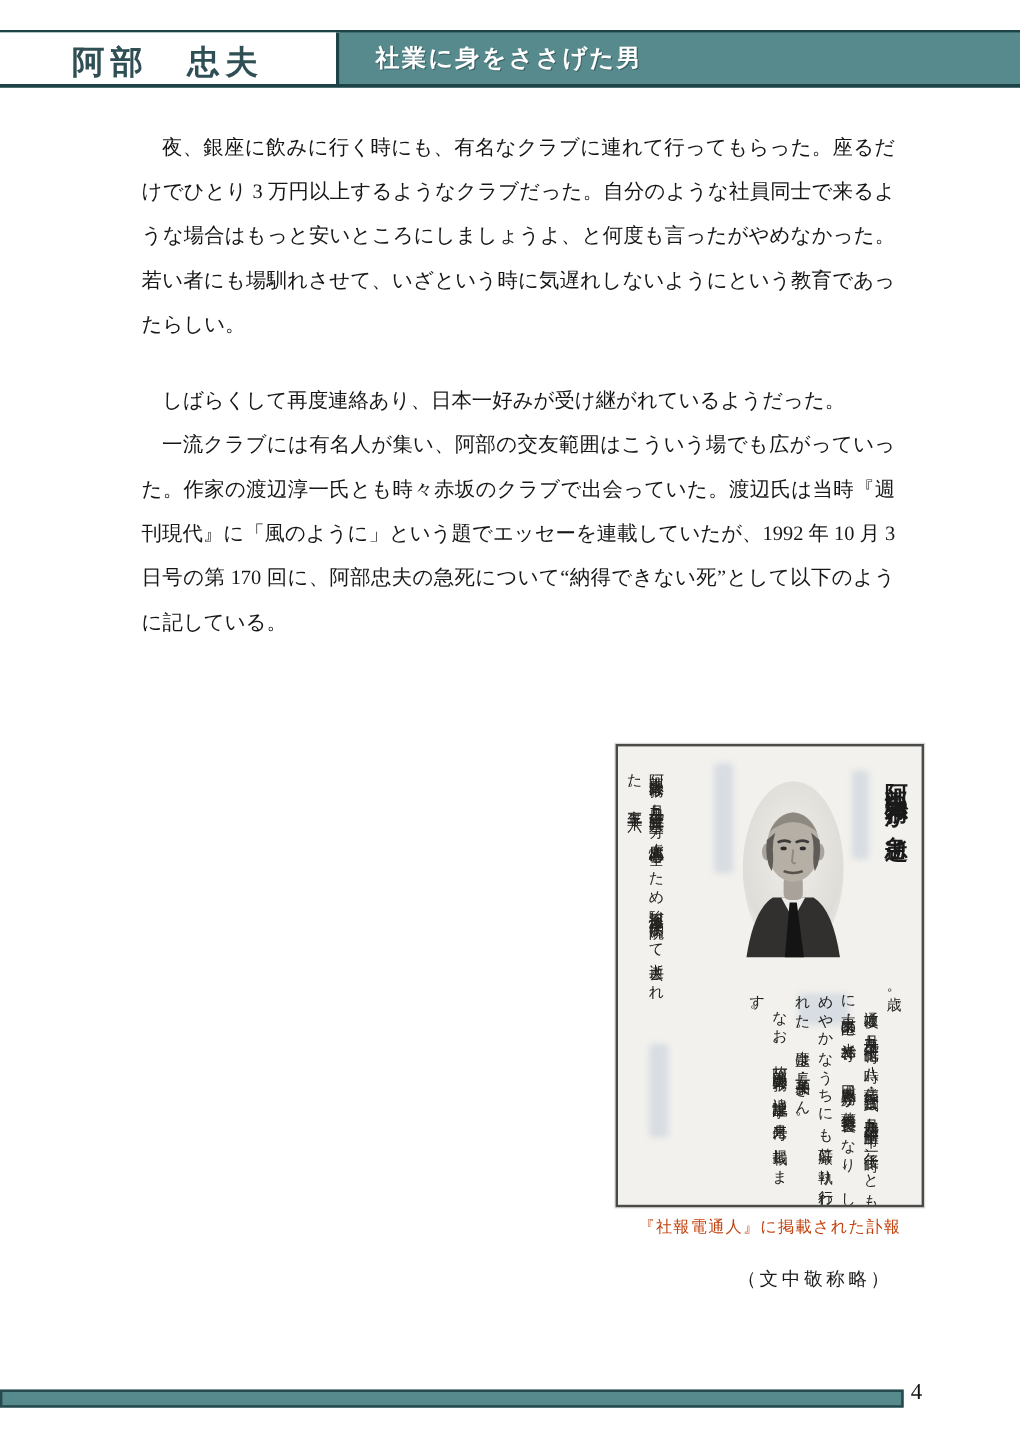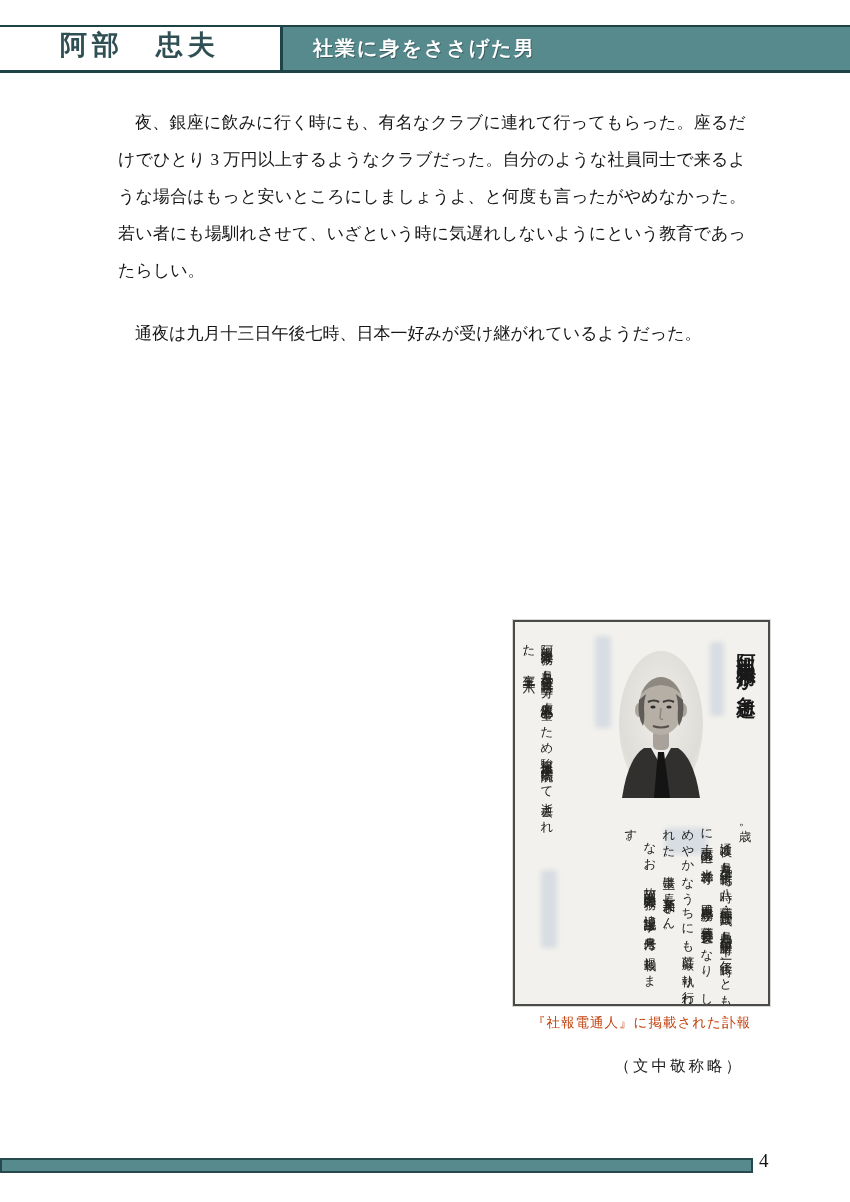--- a/index.html
+++ b/index.html
@@ -20,21 +20,21 @@
     border-top: 2px solid #1d4347;
     border-bottom: 3px solid #1d4347;
     box-sizing: border-box;
   }
   .header-titlebox {
     position: absolute; left: 0; top: 0;
     width: 283px; height: 100%;
     background: #ffffff;
     border-right: 3px solid #1d4347;
     box-sizing: border-box;
-    display: flex; align-items: flex-start; justify-content: center;
+    display: flex; align-items: flex-end; justify-content: center;
   }
   .header-title {
     font-size: 27px; font-weight: bold;
     letter-spacing: 5px;
     color: #2f4f55;
   }
   .header-subtitle {
     position: absolute; left: 313px; top: 0; height: 100%;
     display: flex; align-items: center;
     font-family: "Liberation Sans", "DejaVu Sans", sans-serif;
@@ -124,21 +124,22 @@
 
 <div class="header-band">
   <div class="header-titlebox">
     <span class="header-title">阿部　忠夫</span>
   </div>
   <div class="header-subtitle">社業に身をささげた男</div>
 </div>
 
 <div class="body-text">
   <p class="sp-after-p1">夜、銀座に飲みに行く時にも、有名なクラブに連れて行ってもらった。座るだけでひとり 3 万円以上するようなクラブだった。自分のような社員同士で来るような場合はもっと安いところにしましょうよ、と何度も言ったがやめなかった。若い者にも場馴れさせて、いざという時に気遅れしないようにという教育であったらしい。</p>
-  <p>通夜は九月十三日午後七時、日本一好みが受け継がれているようだった。</p>
+  <p>しばらくして再度連絡あり、日本一好みが受け継がれているようだった。</p>
+  <p class="sp-after-p2">一流クラブには有名人が集い、阿部の交友範囲はこういう場でも広がっていった。作家の渡辺淳一氏とも時々赤坂のクラブで出会っていた。渡辺氏は当時『週刊現代』に「風のように」という題でエッセーを連載していたが、1992 年 10 月 3 日号の第 170 回に、阿部忠夫の急死について“納得できない死”として以下のように記している。</p>
   <div class="clip-float"></div>
 </div>
 
 <div class="clipping">
   <div class="bleed" style="left:80px; top:14px; width:16px; height:92px;"></div>
   <div class="bleed" style="left:195px; top:20px; width:14px; height:74px;"></div>
   <div class="bleed" style="left:150px; top:206px; width:42px; height:26px;"></div>
   <div class="bleed" style="left:26px; top:248px; width:16px; height:78px;"></div>
 
   <div class="clip-headline v">阿部忠夫常務が急逝</div>

